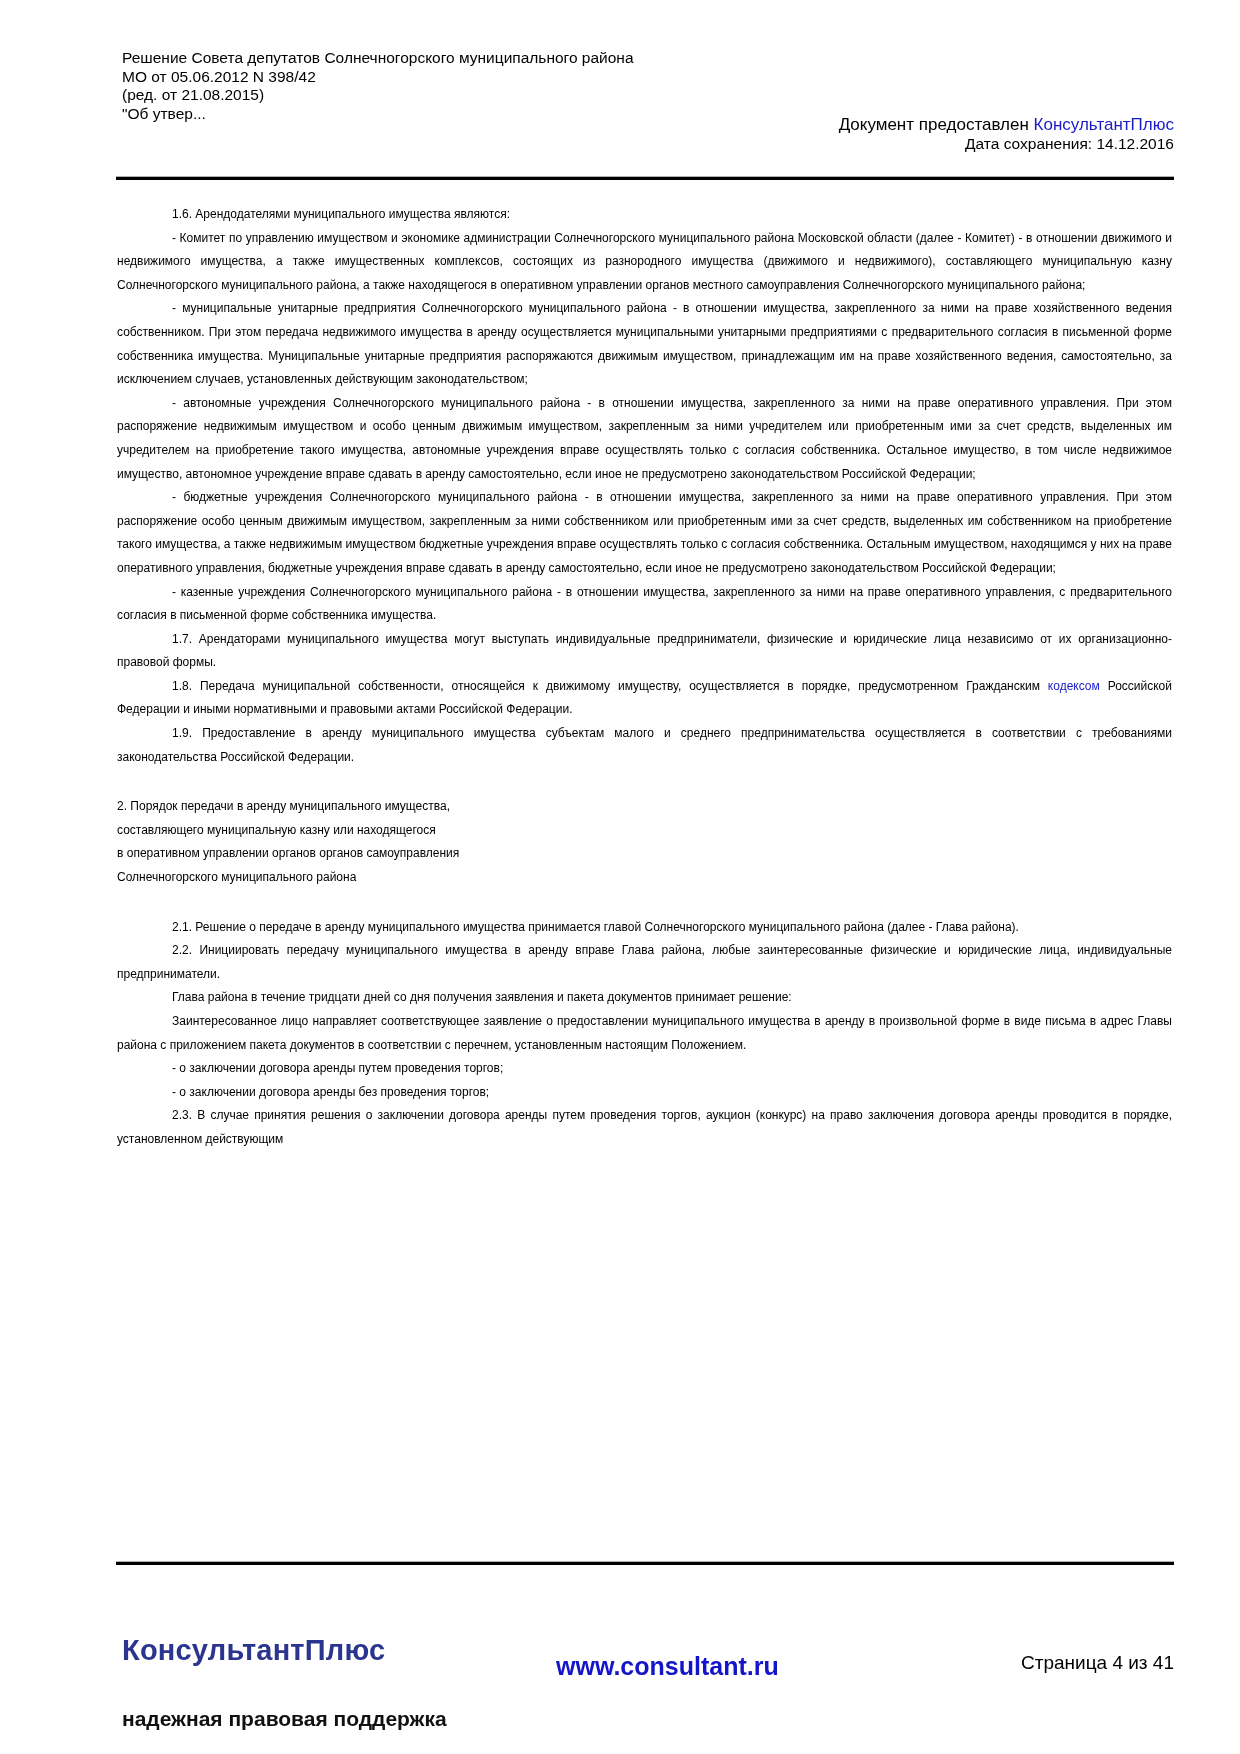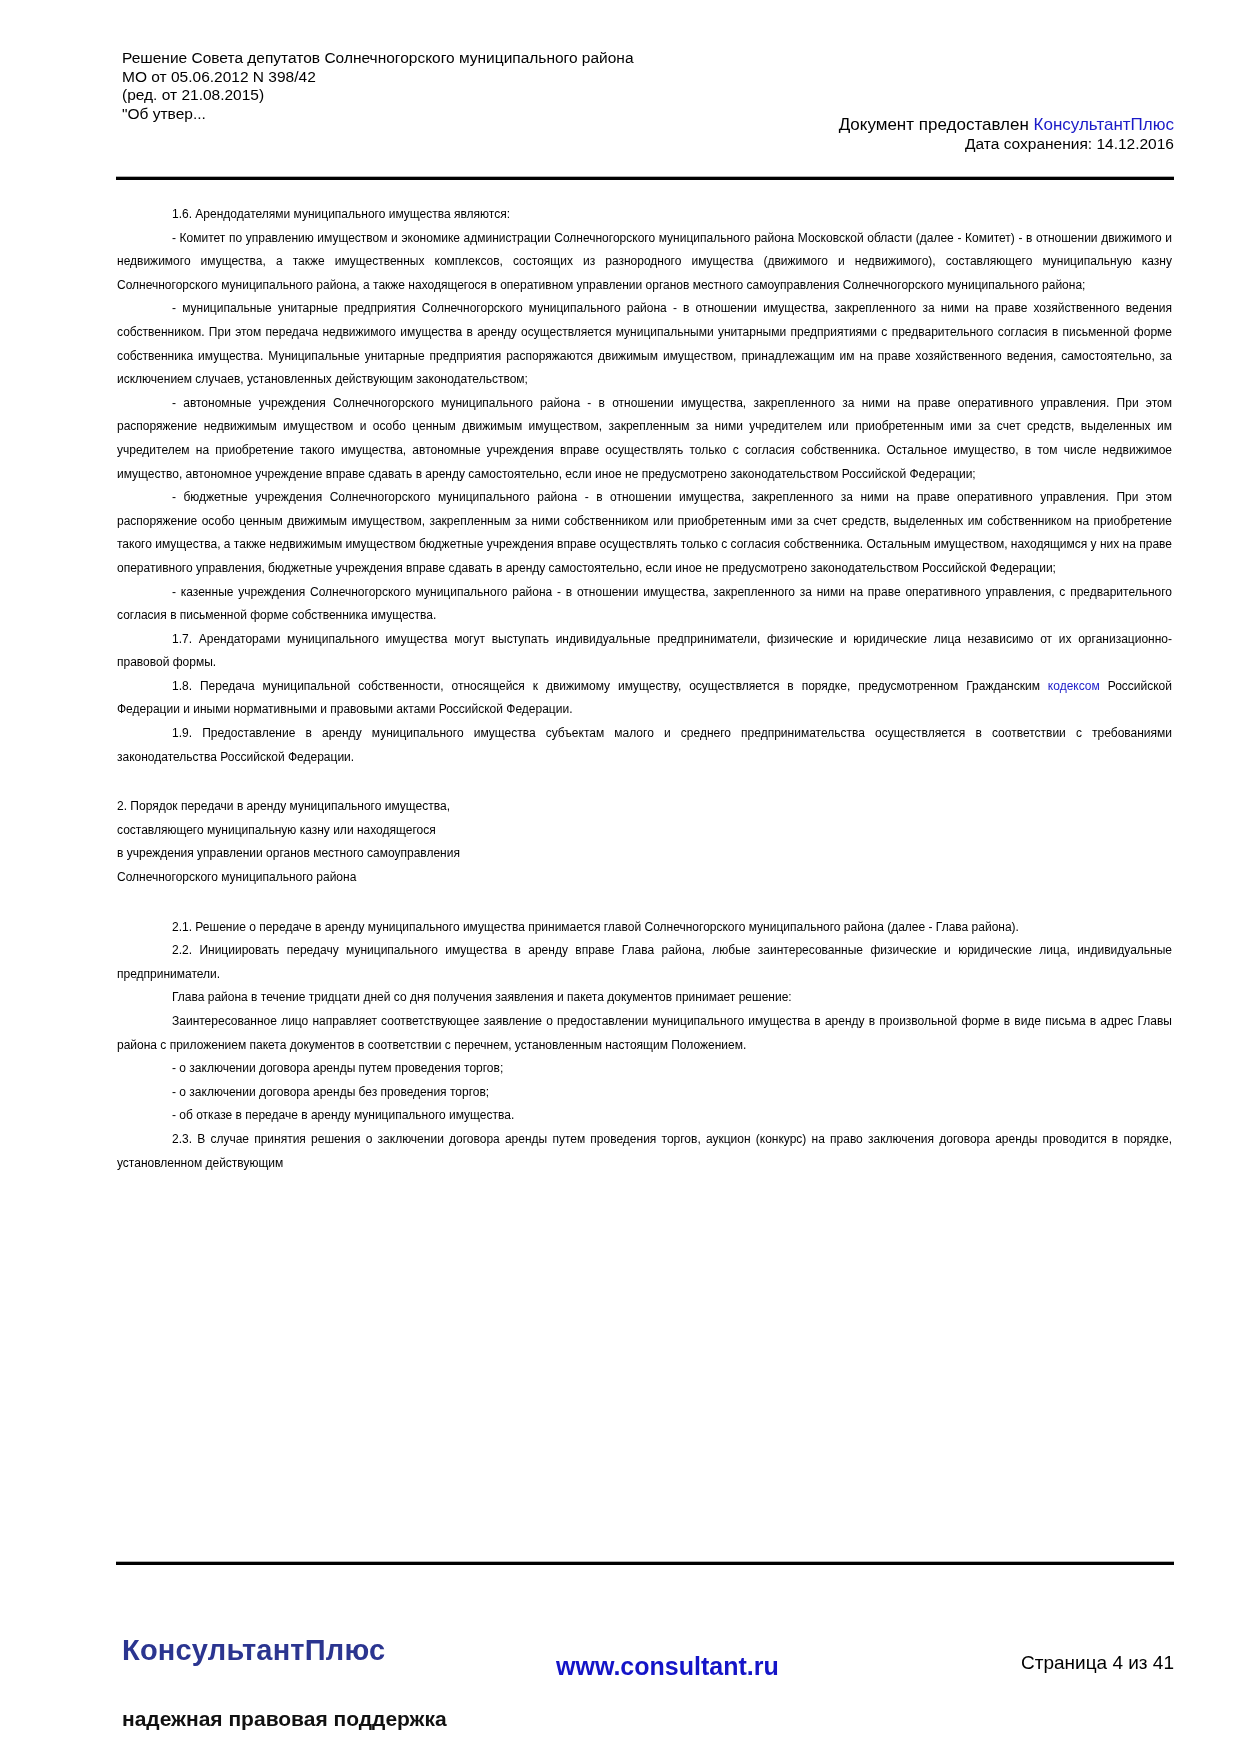--- a/index.html
+++ b/index.html
@@ -133,31 +133,30 @@
   <p>- автономные учреждения Солнечногорского муниципального района - в отношении имущества, закрепленного за ними на праве оперативного управления. При этом распоряжение недвижимым имуществом и особо ценным движимым имуществом, закрепленным за ними учредителем или приобретенным ими за счет средств, выделенных им учредителем на приобретение такого имущества, автономные учреждения вправе осуществлять только с согласия собственника. Остальное имущество, в том числе недвижимое имущество, автономное учреждение вправе сдавать в аренду самостоятельно, если иное не предусмотрено законодательством Российской Федерации;</p>
   <p>- бюджетные учреждения Солнечногорского муниципального района - в отношении имущества, закрепленного за ними на праве оперативного управления. При этом распоряжение особо ценным движимым имуществом, закрепленным за ними собственником или приобретенным ими за счет средств, выделенных им собственником на приобретение такого имущества, а также недвижимым имуществом бюджетные учреждения вправе осуществлять только с согласия собственника. Остальным имуществом, находящимся у них на праве оперативного управления, бюджетные учреждения вправе сдавать в аренду самостоятельно, если иное не предусмотрено законодательством Российской Федерации;</p>
   <p>- казенные учреждения Солнечногорского муниципального района - в отношении имущества, закрепленного за ними на праве оперативного управления, с предварительного согласия в письменной форме собственника имущества.</p>
   <p>1.7. Арендаторами муниципального имущества могут выступать индивидуальные предприниматели, физические и юридические лица независимо от их организационно-правовой формы.</p>
   <p><span>1.8. Передача муниципальной собственности, относящейся к движимому имуществу, осуществляется в порядке, предусмотренном Гражданским </span><span class="link">кодексом</span><span> Российской Федерации и иными нормативными и правовыми актами Российской Федерации.</span></p>
   <p>1.9. Предоставление в аренду муниципального имущества субъектам малого и среднего предпринимательства осуществляется в соответствии с требованиями законодательства Российской Федерации.</p>
 
   <p class="section-title">
     <span>2. Порядок передачи в аренду муниципального имущества,</span>
     <span>составляющего муниципальную казну или находящегося</span>
-    <span>в учреждения управлении органов местного самоуправления</span>
+    <span>в оперативном управлении органов органов самоуправления</span>
     <span>Солнечногорского муниципального района</span>
   </p>
 
   <p>2.1. Решение о передаче в аренду муниципального имущества принимается главой Солнечногорского муниципального района (далее - Глава района).</p>
   <p>2.2. Инициировать передачу муниципального имущества в аренду вправе Глава района, любые заинтересованные физические и юридические лица, индивидуальные предприниматели.</p>
   <p>Глава района в течение тридцати дней со дня получения заявления и пакета документов принимает решение:</p>
   <p>Заинтересованное лицо направляет соответствующее заявление о предоставлении муниципального имущества в аренду в произвольной форме в виде письма в адрес Главы района с приложением пакета документов в соответствии с перечнем, установленным настоящим Положением.</p>
   <p>- о заключении договора аренды путем проведения торгов;</p>
   <p>- о заключении договора аренды без проведения торгов;</p>
-  <p>- об отказе в передаче в аренду муниципального имущества.</p>
   <p>2.3. В случае принятия решения о заключении договора аренды путем проведения торгов, аукцион (конкурс) на право заключения договора аренды проводится в порядке, установленном действующим</p>
 </div>
 
 <div class="rule bottom"></div>
 
 <div class="footer-logo">
   <div class="name">КонсультантПлюс</div>
   <div class="tagline">надежная правовая поддержка</div>
 </div>
 

